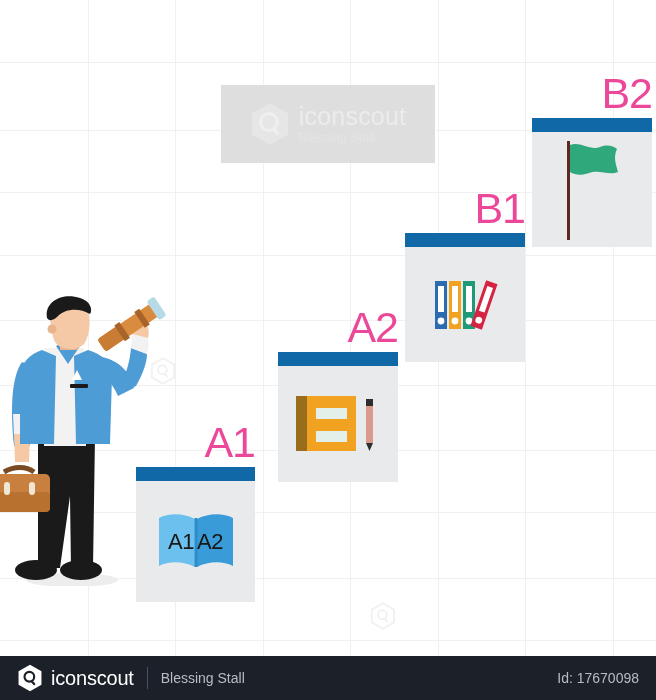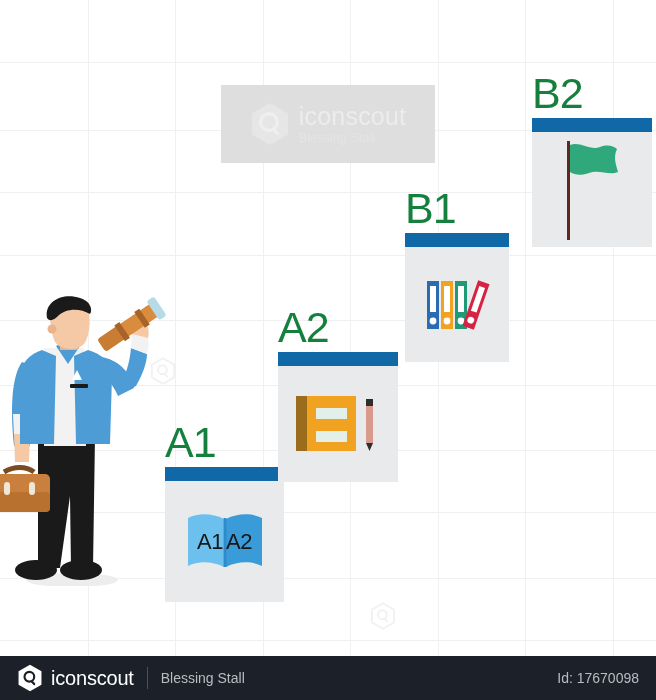--- a/index.html
+++ b/index.html
@@ -39,22 +39,22 @@
   .wm-hex { position:absolute; width:26px; height:28px; opacity:.85; }
 
   
   .step { position:absolute; }
   .step .cap { width:100%; height:14px; background:#1168a7; }
   .step .body {
     width:100%; background:#e9eaeb; position:relative;
     display:flex; align-items:center; justify-content:center;
   }
   .step .lvl {
-    position:absolute; left:0; width:100%; text-align:left;
-    font-size:43px; color:#15803d; font-weight:400; line-height:1;
+    position:absolute; left:0; width:100%; text-align:right;
+    font-size:43px; color:#ec4899; font-weight:400; line-height:1;
     letter-spacing:-1px;
   }
 
   
   .bookwrap { position:relative; width:78px; height:62px; }
   .bookwrap .bk-txt {
     position:absolute; left:0; top:0; width:100%; height:100%;
     display:flex; align-items:center; justify-content:center; gap:3px;
     font-size:22px; color:#171717; letter-spacing:-.5px;
   }
@@ -118,21 +118,21 @@
     <path d="M20 2 L37.5 12 L37.5 32 L20 42 L2.5 32 L2.5 12 Z" fill="none" stroke="#efeff0" stroke-width="3"></path>
     <circle cx="19" cy="20" r="7" fill="none" stroke="#efeff0" stroke-width="3"></circle>
     <rect x="23.5" y="25" width="3" height="8" rx="1.5" fill="#efeff0" transform="rotate(-42 25 29)"></rect>
   </svg>
   <svg class="wm-hex" style="left:370px;top:602px;" viewBox="0 0 40 44">
     <path d="M20 2 L37.5 12 L37.5 32 L20 42 L2.5 32 L2.5 12 Z" fill="none" stroke="#efeff0" stroke-width="3"></path>
     <circle cx="19" cy="20" r="7" fill="none" stroke="#efeff0" stroke-width="3"></circle>
     <rect x="23.5" y="25" width="3" height="8" rx="1.5" fill="#efeff0" transform="rotate(-42 25 29)"></rect>
   </svg>
 
-  <div class="step" id="step-a1" style="left: 165px; top: 467px; width: 119px; border-radius: 8px;">
+  <div class="step" id="step-a1" style="left: 136px; top: 467px; width: 119px; border-radius: 8px;">
     <div class="lvl" style="top: -46px;">A1</div>
     <div class="cap" style="background: rgb(17, 104, 167);"></div>
     <div class="body" style="height: 121px; background: rgb(233, 234, 235);">
       <div class="bookwrap">
         <svg viewBox="0 0 78 62" width="78" height="62">
           <path d="M2 7 C12 2, 26 2, 38 8 L38 56 C26 50, 12 50, 2 55 Z" fill="#6cc0ee"></path>
           <path d="M76 7 C66 2, 52 2, 40 8 L40 56 C52 50, 66 50, 76 55 Z" fill="#3a9bd9"></path>
           <rect x="37.6" y="7" width="2.8" height="49" fill="#2d8bc9"></rect>
         </svg>
         <div class="bk-txt">
@@ -152,21 +152,21 @@
         <rect x="2" y="3" width="11" height="55" fill="#9a6d1c"></rect>
         <rect x="22" y="15" width="31" height="11" fill="#e3f0ea"></rect>
         <rect x="22" y="38" width="31" height="11" fill="#e3f0ea"></rect>
         <rect x="72" y="12" width="7" height="38" fill="#d99a8c"></rect>
         <rect x="72" y="6" width="7" height="7" fill="#2e2e2e"></rect>
         <path d="M72 50 L75.5 58 L79 50 Z" fill="#2e2e2e"></path>
       </svg>
     </div>
   </div>
 
-  <div class="step" id="step-b1" style="left: 405px; top: 233px; width: 104px;">
+  <div class="step" id="step-b1" style="left: 405px; top: 233px; width: 120px;">
     <div class="lvl" style="top: -46px;">B1</div>
     <div class="cap" style="background: rgb(17, 104, 167);"></div>
     <div class="body" style="height: 115px; background: rgb(233, 234, 235);">
       <svg width="66" height="56" viewBox="0 0 66 56">
         <g>
           <rect x="3" y="4" width="12" height="48" fill="#2b6cb0"></rect>
           <rect x="6" y="9" width="6" height="26" fill="#ffffff"></rect>
           <circle cx="9" cy="44" r="3.4" fill="#ffffff"></circle>
         </g>
         <g>

